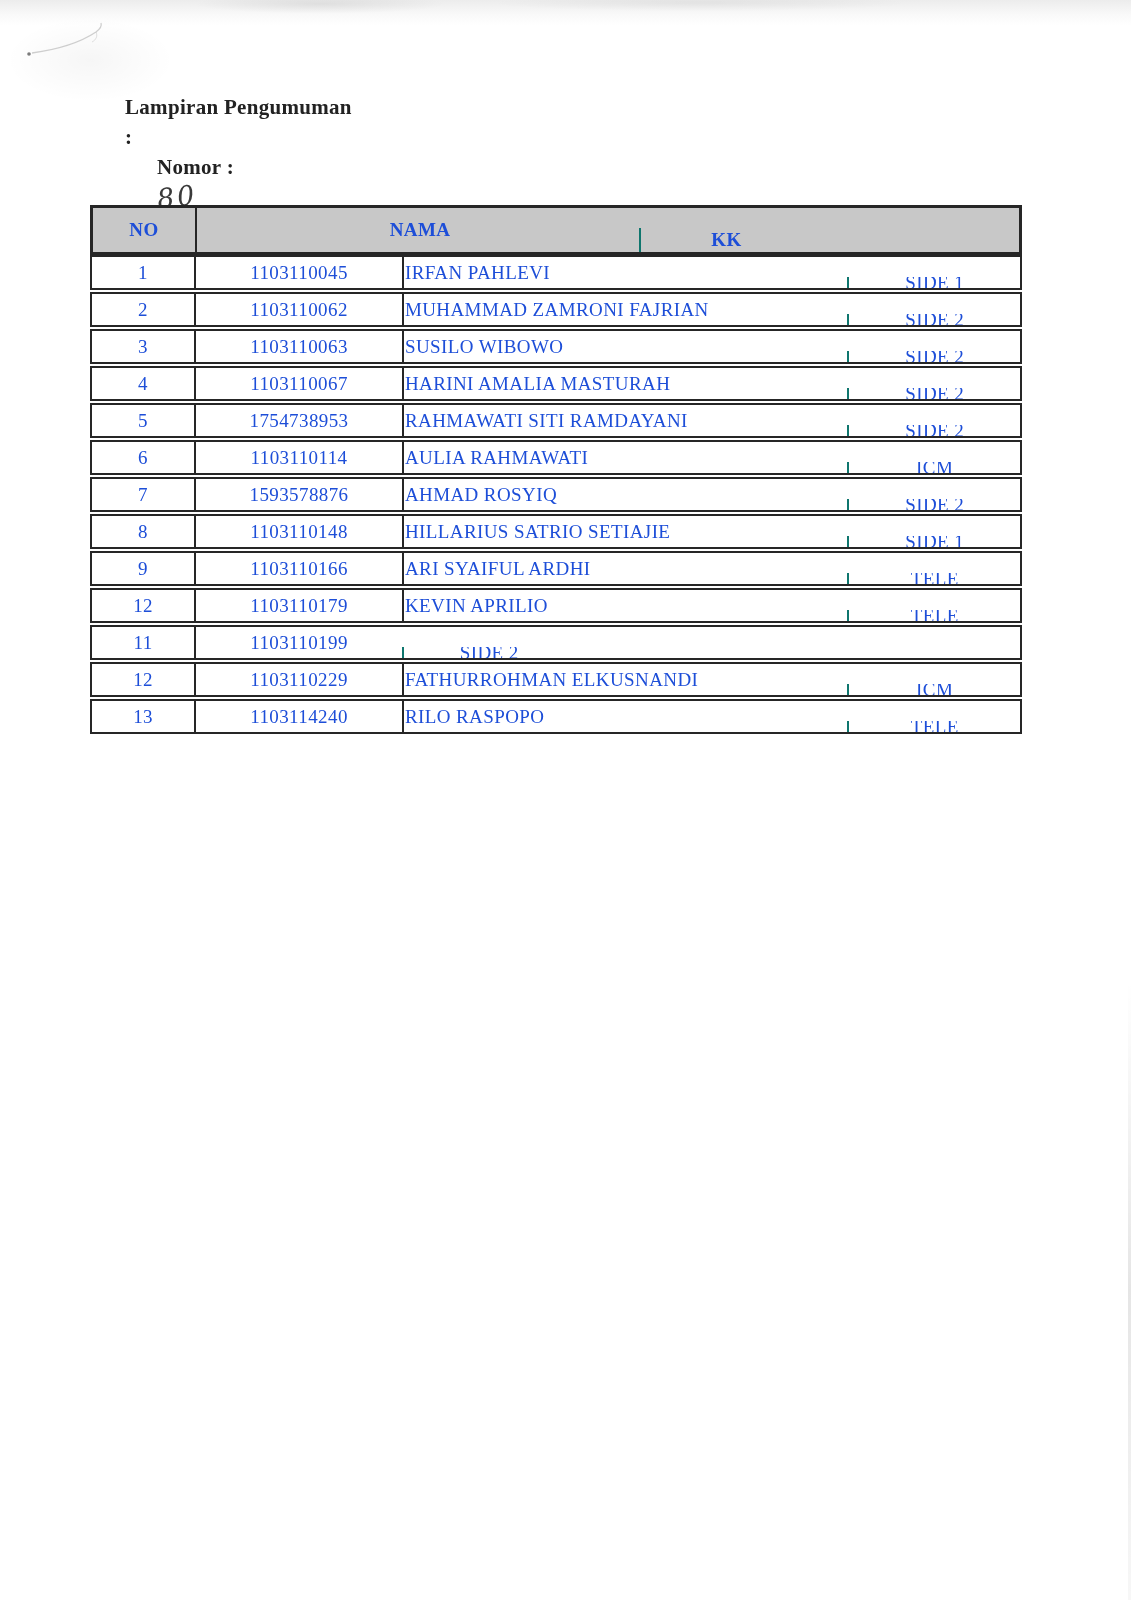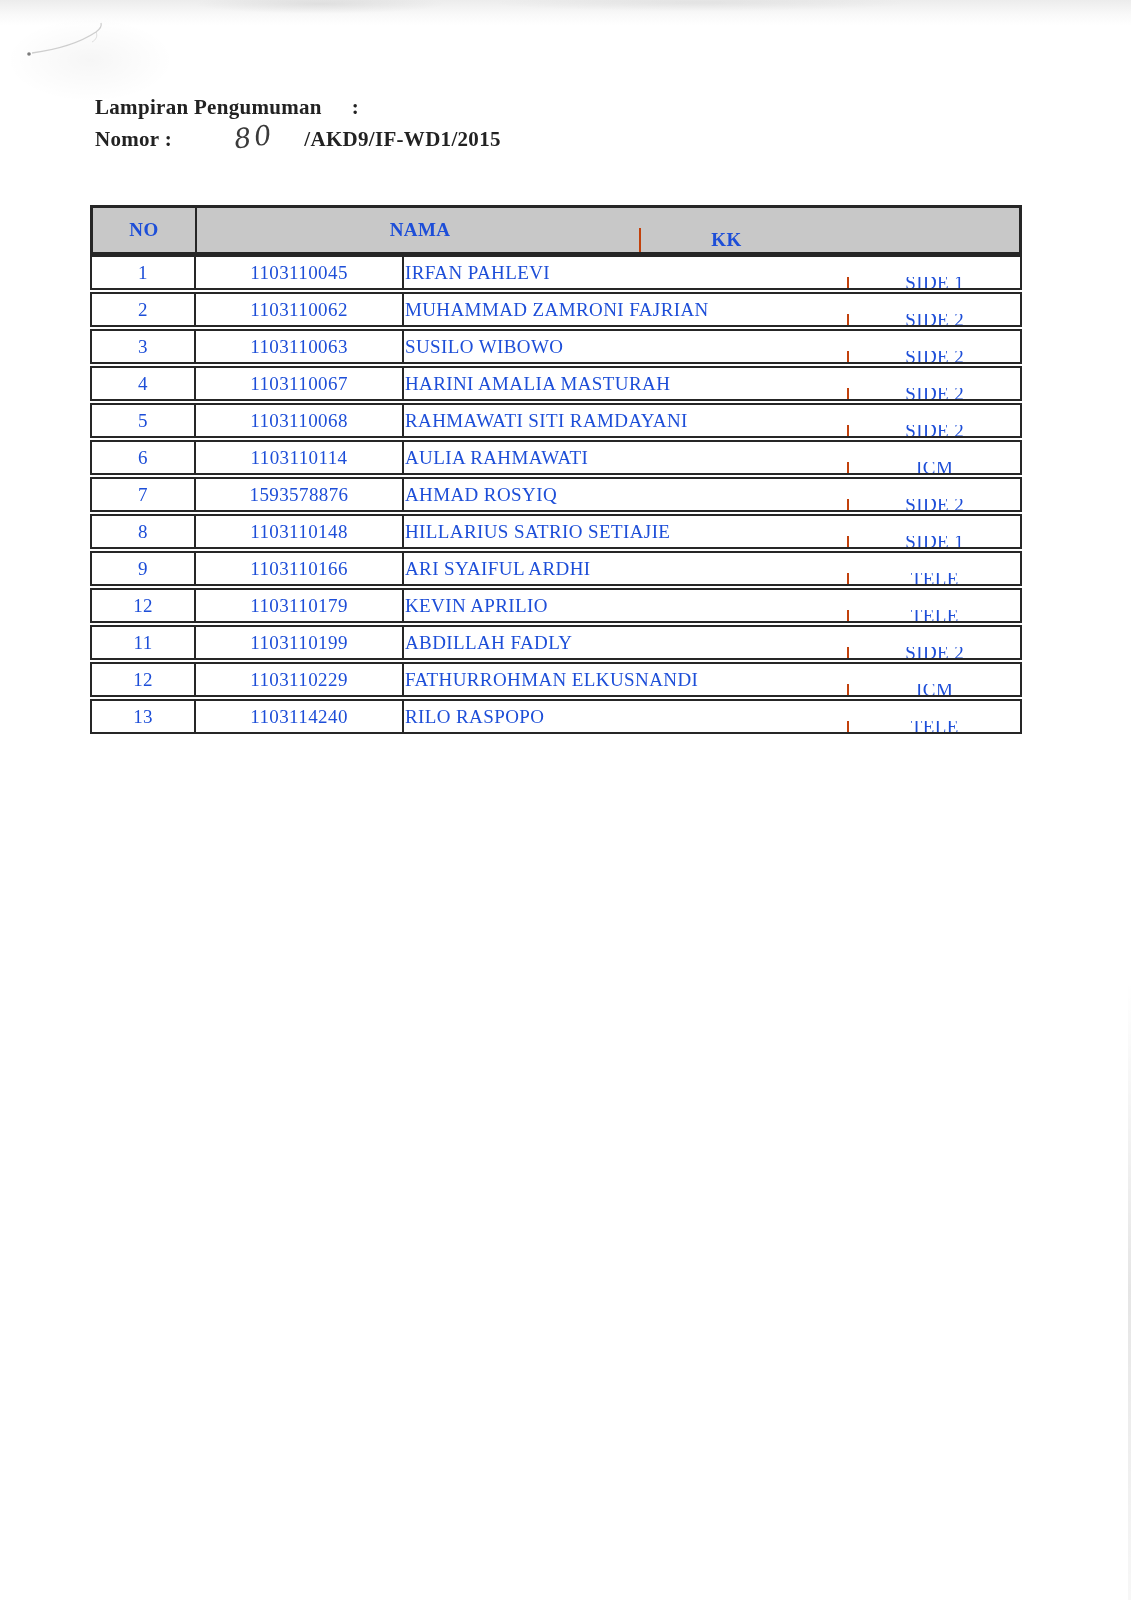--- a/index.html
+++ b/index.html
@@ -46,21 +46,21 @@
 
   .doc-header {
     position: absolute;
     top: 92px; left: 95px;
     font-weight: bold;
     font-size: 21px;
     line-height: 30px;
     color: #222;
     letter-spacing: 0.3px;
   }
-  .doc-header .line { display: flex; align-items: baseline; }
+  .doc-header .line { display: flex; align-items: baseline; flex-direction: column; }
   .doc-header .colon-gap { margin-left: 30px; }
   .handwritten-number {
     font-family: "DejaVu Serif", serif;
     font-style: italic;
     font-weight: 400;
     font-size: 27px;
     color: #3a3a3a;
     margin-left: 62px;
     transform: rotate(-7deg);
     letter-spacing: 3px;
@@ -92,21 +92,21 @@
     justify-content: center;
     font-size: 19px;
     letter-spacing: 0.4px;
     color: #1d4ed8;
     overflow: hidden;
     white-space: nowrap;
   }
   .c-no   { width: 11.0%; }
   .c-nim  { width: 22.4%; border-left: 2px solid #262626; }
   .c-nama { width: 48.0%; border-left: 2px solid #262626; justify-content: flex-start; padding-left: 1px; }
-  .c-kk   { width: 18.6%; border-left: 2px solid #c2410c; margin-top: 20px; }
+  .c-kk   { width: 18.6%; border-left: 2px solid #0f766e; margin-top: 20px; }
   .t-head .c-nim, .t-head .c-nama, .t-head .c-kk { border-left-width: 2px; }
 </style>
 </head>
 <body>
 
 <div class="scan-band-top"></div>
 <div class="scan-smudge-left"></div>
 <div class="scan-edge-right"></div>
 
 <svg class="pen-mark" viewBox="0 0 120 64" xmlns="http://www.w3.org/2000/svg">
@@ -157,21 +157,21 @@
 
   <div class="t-row">
     <div class="cell c-no">4</div>
     <div class="cell c-nim">1103110067</div>
     <div class="cell c-nama">HARINI AMALIA MASTURAH</div>
     <div class="cell c-kk">SIDE 2</div>
   </div>
 
   <div class="t-row">
     <div class="cell c-no">5</div>
-    <div class="cell c-nim">1103110068</div>
+    <div class="cell c-nim">1754738953</div>
     <div class="cell c-nama">RAHMAWATI SITI RAMDAYANI</div>
     <div class="cell c-kk">SIDE 2</div>
   </div>
 
   <div class="t-row">
     <div class="cell c-no">6</div>
     <div class="cell c-nim">1103110114</div>
     <div class="cell c-nama">AULIA RAHMAWATI</div>
     <div class="cell c-kk">ICM</div>
   </div>
@@ -200,21 +200,20 @@
   <div class="t-row">
     <div class="cell c-no">12</div>
     <div class="cell c-nim">1103110179</div>
     <div class="cell c-nama">KEVIN APRILIO</div>
     <div class="cell c-kk">TELE</div>
   </div>
 
   <div class="t-row">
     <div class="cell c-no">11</div>
     <div class="cell c-nim">1103110199</div>
-    <div class="cell c-nama">ABDILLAH FADLY</div>
     <div class="cell c-kk">SIDE 2</div>
   </div>
 
   <div class="t-row">
     <div class="cell c-no">12</div>
     <div class="cell c-nim">1103110229</div>
     <div class="cell c-nama">FATHURROHMAN ELKUSNANDI</div>
     <div class="cell c-kk">ICM</div>
   </div>
 

